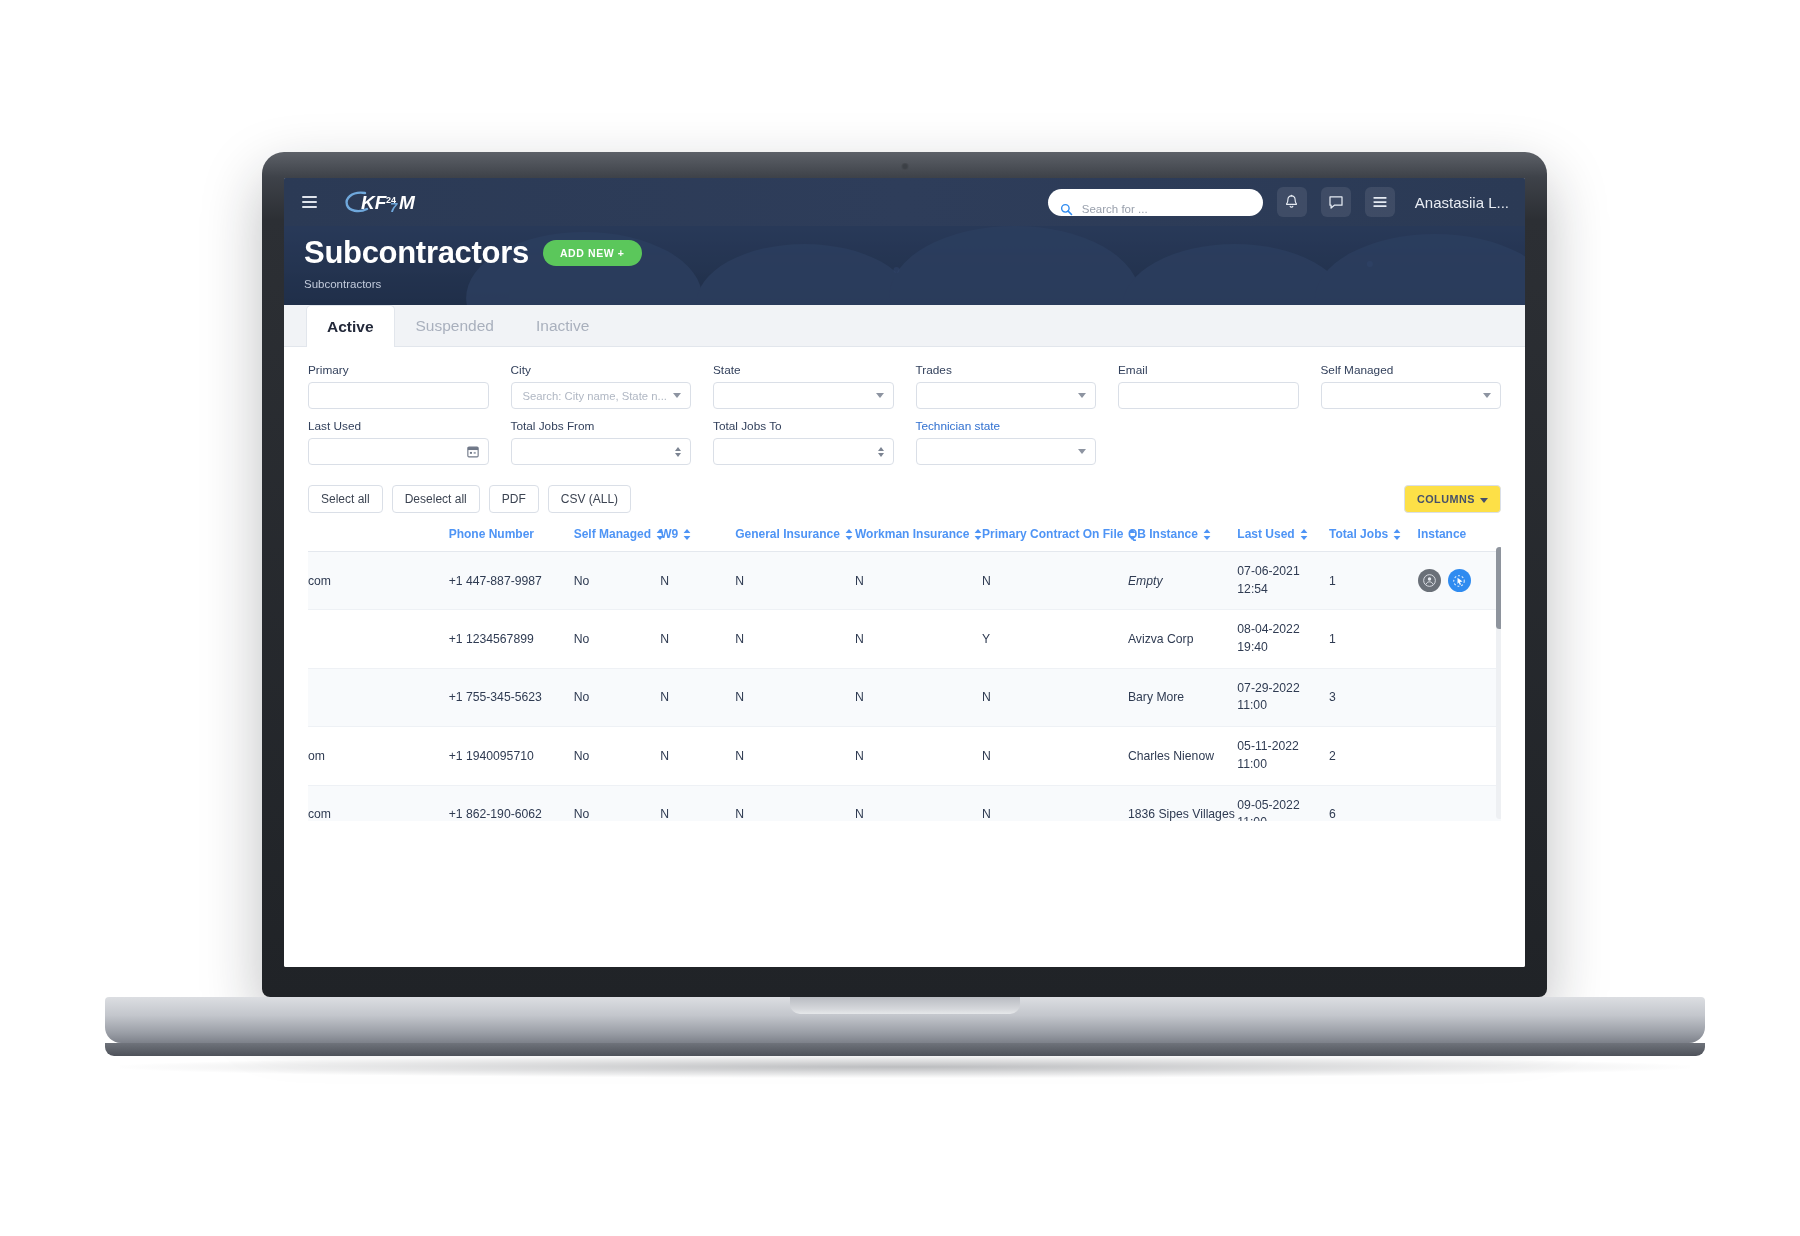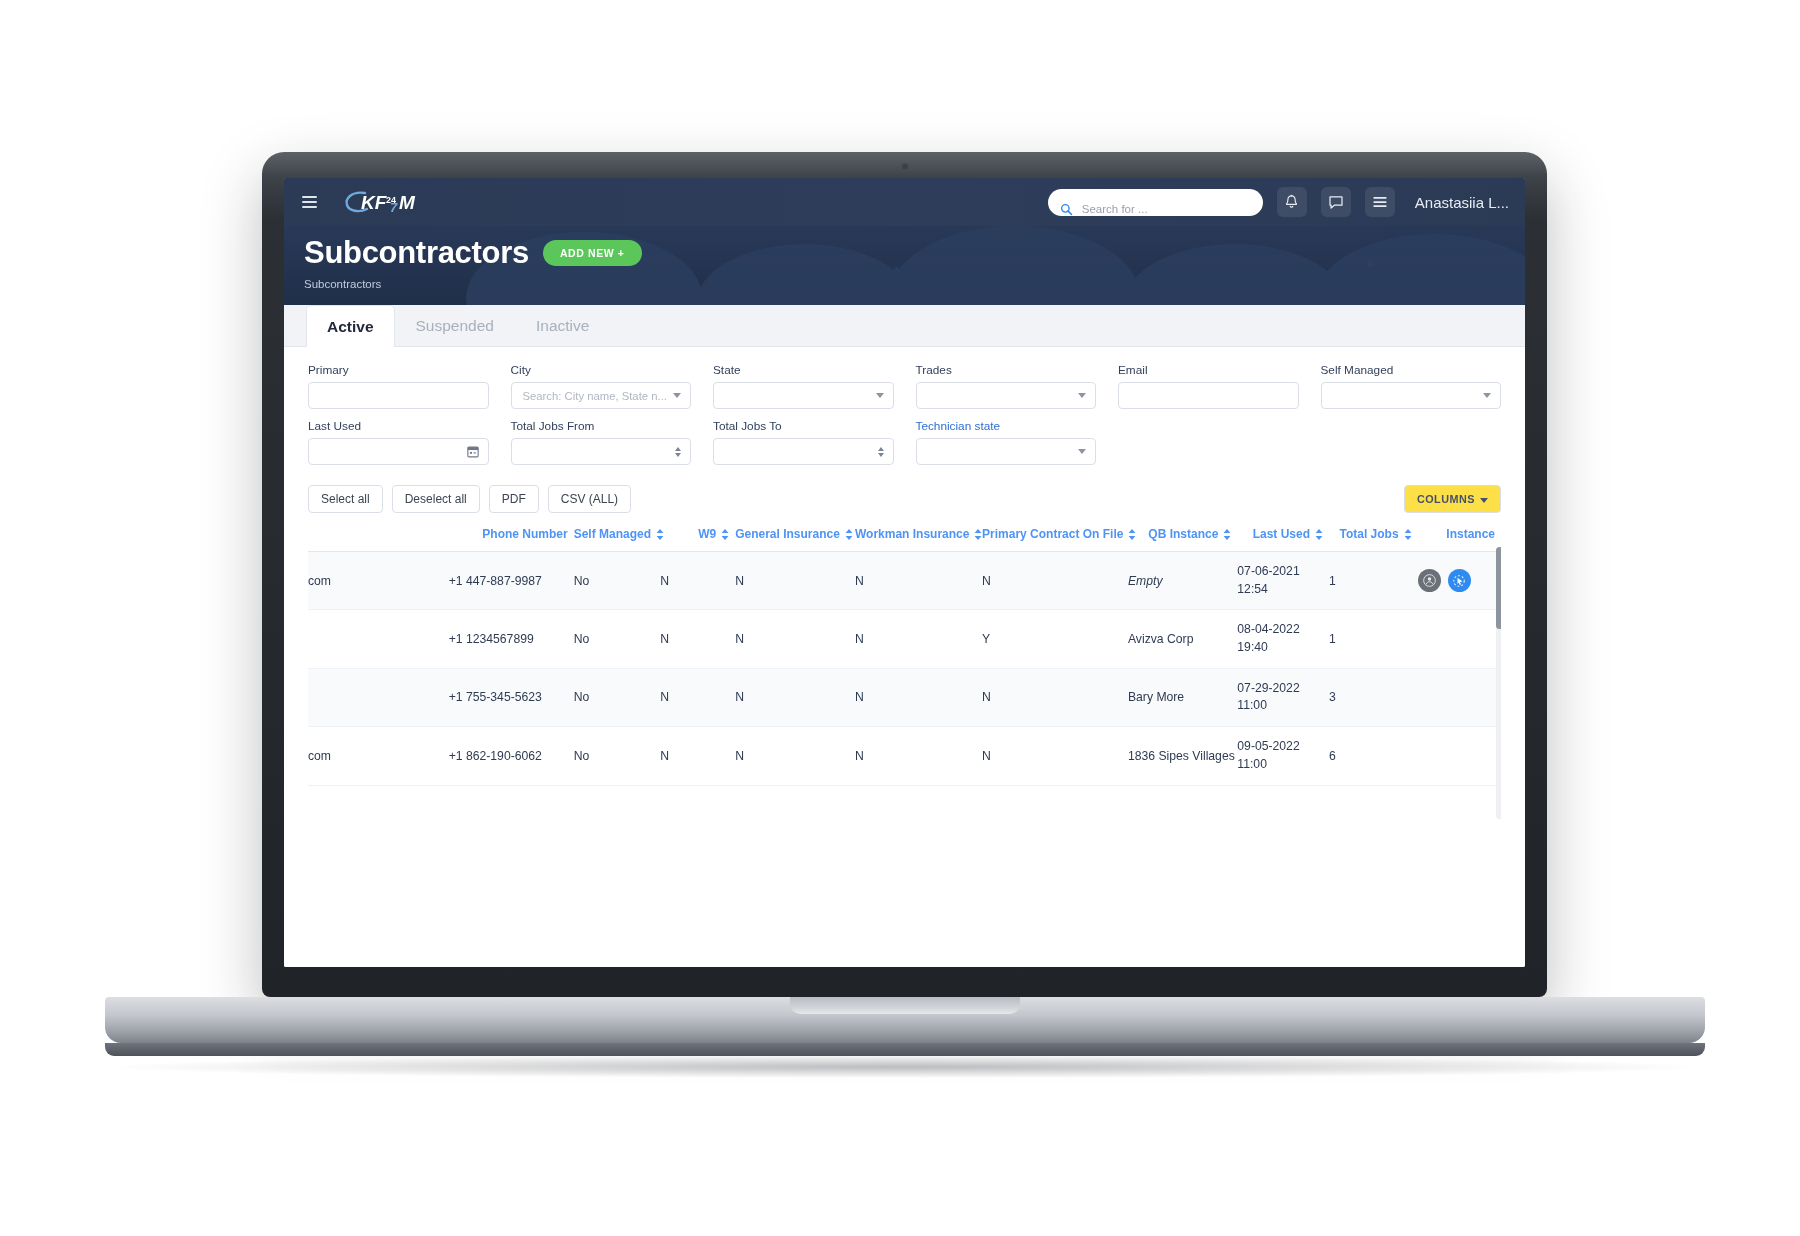--- a/index.html
+++ b/index.html
@@ -214,21 +214,21 @@
 
   
   .table-wrap {
     position:relative;
     margin: 0 24px 0 24px;
     overflow:hidden;
     height: 300px;
   }
   table.grid { width:100%; border-collapse:collapse; table-layout:fixed; }
   table.grid th {
-    text-align:right;
+    text-align:left;
     font-size:12px; font-weight:700; color:#4e94f5;
     padding: 6px 6px 10px 0;
     border-bottom:1px solid #e4e8ee;
     white-space:nowrap;
     cursor:pointer;
   }
   table.grid th .sortico {
     display:inline-block; margin-left:5px; vertical-align:middle;
   }
   table.grid td {
@@ -605,20 +605,36 @@
                     <td>N</td>
                     <td>Bary More</td>
                     <td class="stacked">
                       <span>07-29-2022</span>
                       <span>11:00</span>
                     </td>
                     <td>3</td>
                     <td></td>
                   </tr>
                   <tr>
+                    <td>om</td>
+                    <td>+1 1940095710</td>
+                    <td>No</td>
+                    <td>N</td>
+                    <td>N</td>
+                    <td>N</td>
+                    <td>N</td>
+                    <td>Charles Nienow</td>
+                    <td class="stacked">
+                      <span>05-11-2022</span>
+                      <span>11:00</span>
+                    </td>
+                    <td>2</td>
+                    <td></td>
+                  </tr>
+                  <tr>
                     <td>com</td>
                     <td>+1 862-190-6062</td>
                     <td>No</td>
                     <td>N</td>
                     <td>N</td>
                     <td>N</td>
                     <td>N</td>
                     <td>1836 Sipes Villages</td>
                     <td class="stacked">
                       <span>09-05-2022</span>

